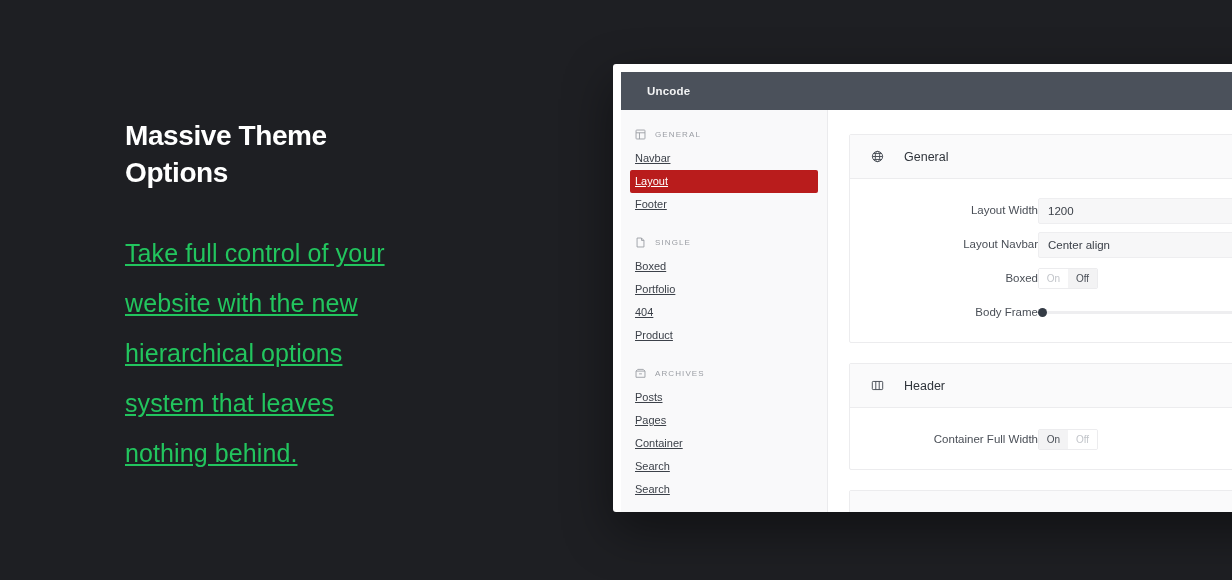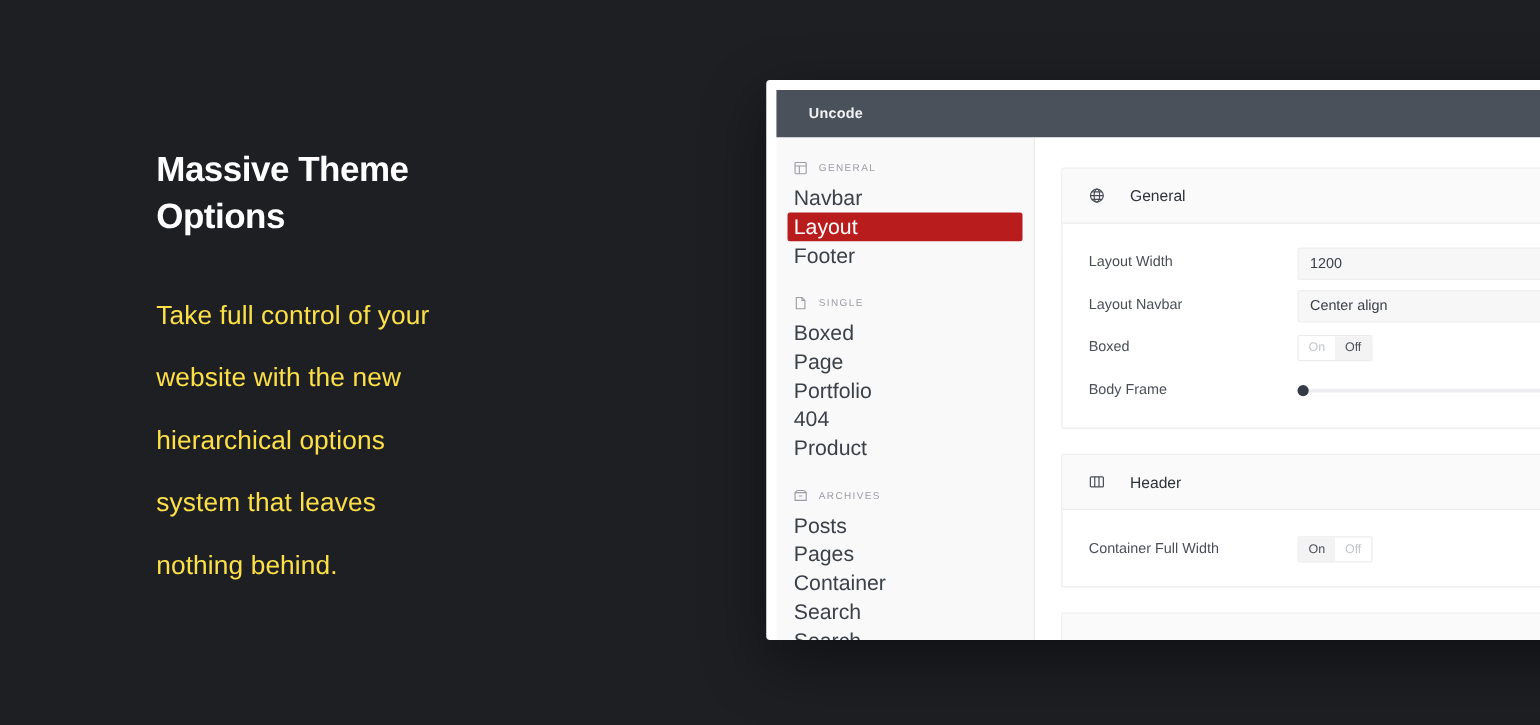--- a/index.html
+++ b/index.html
@@ -28,26 +28,27 @@
     color: #ffffff;
     font-size: 28px;
     font-weight: bold;
     line-height: 1.32;
     letter-spacing: -0.4px;
     white-space: pre-line;
   }
 
   .promo-body {
     margin-top: 36px;
-    color: #fde047;
-    font-size: 21px;
+    color: #22c55e;
+    font-size: 25px;
     font-weight: 400;
     line-height: 50px;
     letter-spacing: 0.1px;
     white-space: pre-line;
+    text-decoration: underline;
   }
 
   
   .app-window {
     position: absolute;
     left: 613px;
     top: 64px;
     width: 700px;
     height: 448px;
     background: #ffffff;
@@ -117,25 +118,26 @@
     font-size: 8px;
     letter-spacing: 1.1px;
     color: #9a9da3;
     text-transform: uppercase;
     font-weight: 400;
   }
 
   .nav-item {
     display: block;
     padding: 3px 0 3px 5px;
-    font-size: 17px;
+    font-size: 11px;
     color: #3c4149;
     border-radius: 2px;
     line-height: 17px;
     cursor: pointer;
+    text-decoration: underline;
   }
 
   .nav-item.active {
     background: #b91c1c;
     color: #ffffff;
   }
 
   
   .content {
     flex: 1 1 auto;
@@ -187,20 +189,21 @@
   }
 
   .field-row:last-child { margin-bottom: 0; }
 
   .field-label {
     width: 167px;
     flex: 0 0 167px;
     font-size: 11.5px;
     color: #4a4f57;
     line-height: 1.3;
+    text-align: right;
   }
 
   .field-control {
     flex: 1 1 auto;
     display: flex;
     align-items: center;
   }
 
   .text-input {
     width: 268px;
@@ -327,21 +330,20 @@
 
         <div class="nav-group">
           <div class="nav-group-header">
             <svg class="gicon" viewBox="0 0 16 16" fill="none" stroke="currentColor" stroke-width="1.3">
               <path d="M3 1.5h6.5L13 5v9.5H3z"></path>
               <path d="M9.5 1.5V5H13"></path>
             </svg>
             <span class="nav-group-title">Single</span>
           </div>
           <div class="nav-item">Boxed</div>
-          <div class="nav-item">Page</div>
           <div class="nav-item">Portfolio</div>
           <div class="nav-item">404</div>
           <div class="nav-item">Product</div>
         </div>
 
         <div class="nav-group">
           <div class="nav-group-header">
             <svg class="gicon" viewBox="0 0 16 16" fill="none" stroke="currentColor" stroke-width="1.3">
               <path d="M1.5 4.5h13v9h-13z"></path>
               <path d="M1.5 4.5 4 2h8l2.5 2.5"></path>

